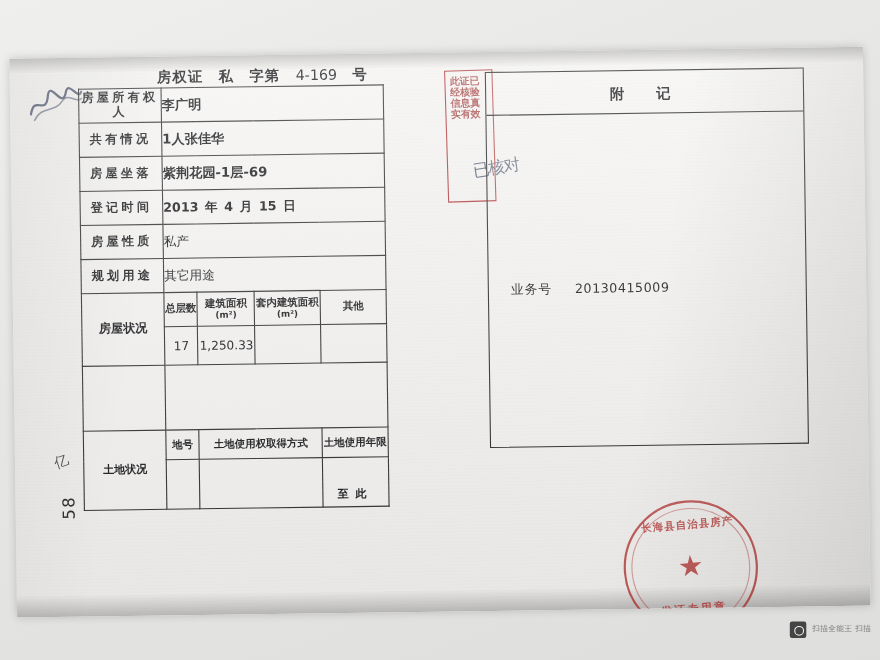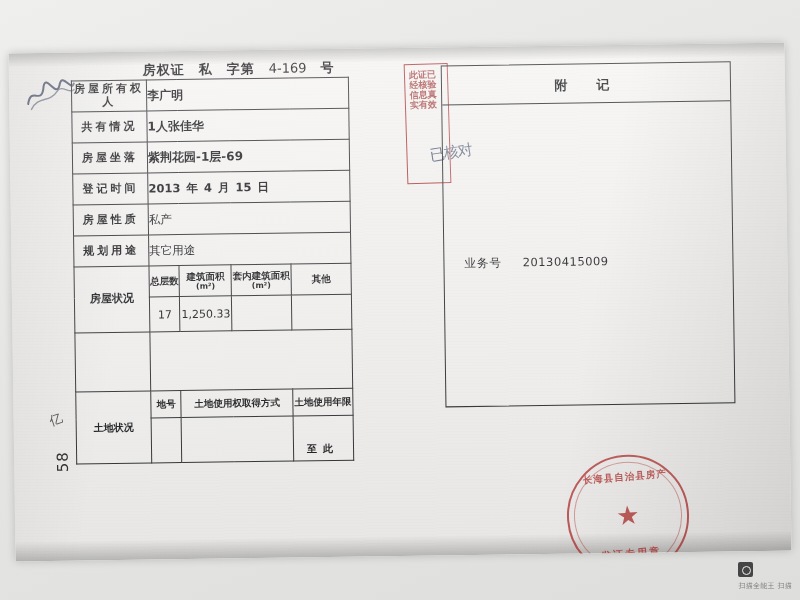--- a/index.html
+++ b/index.html
@@ -324,25 +324,25 @@
     font-size: 10px;
     font-weight: bold;
     color: #b83a38;
     letter-spacing: 2px;
   }
 
   
   .watermark {
     position: absolute;
     right: 8px;
-    bottom: 10px;
+    bottom: 20px;
     display: flex;
+    align-items: center;
     gap: 5px;
     opacity: .85;
-    flex-direction: column;
   }
   .wm-logo {
     width: 15px;
     height: 15px;
     background: #2b2b2b;
     border-radius: 2px;
     position: relative;
   }
   .wm-logo::after {
     content: "";

